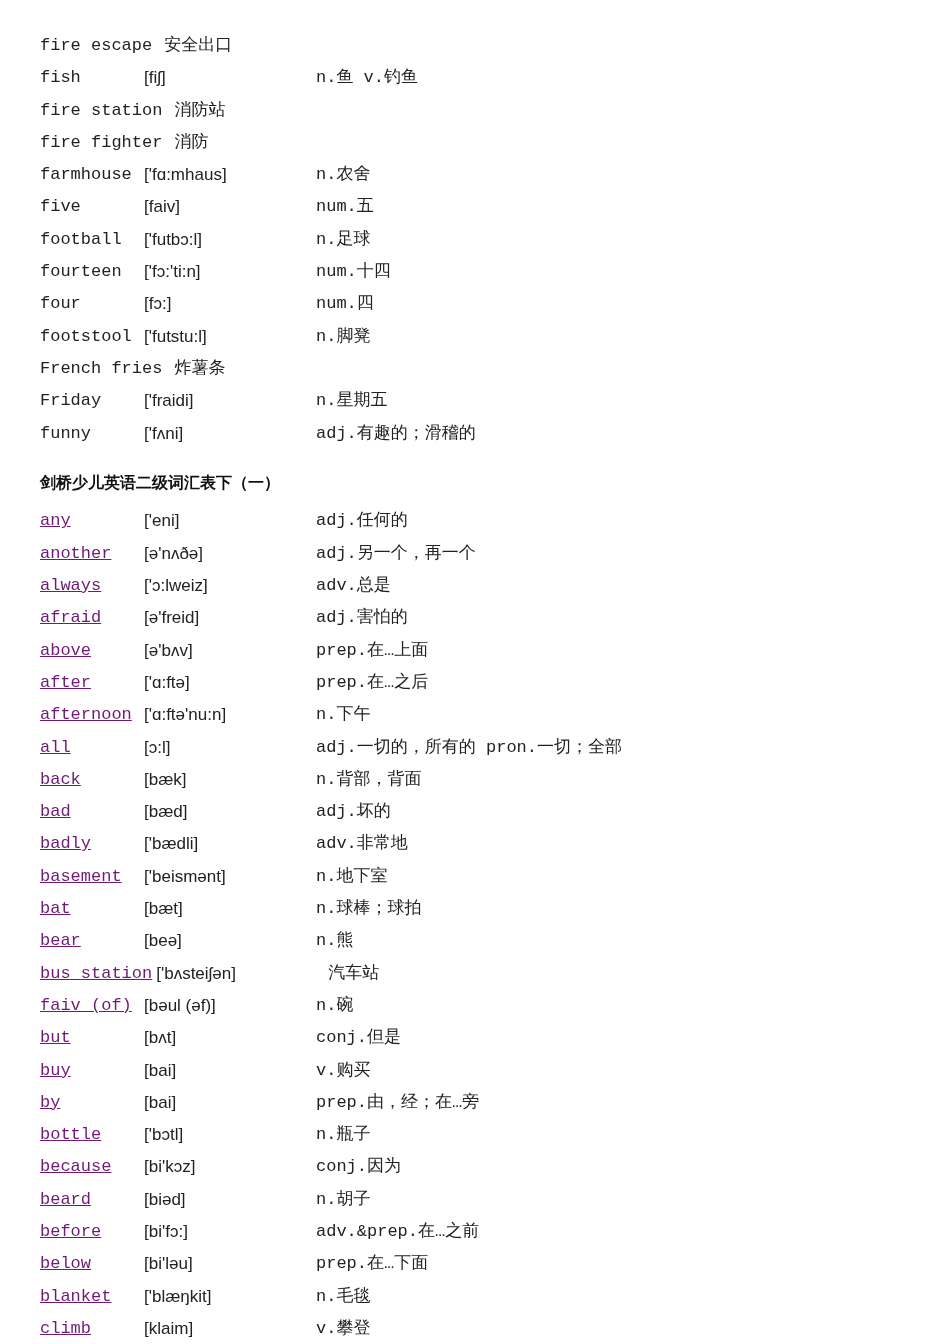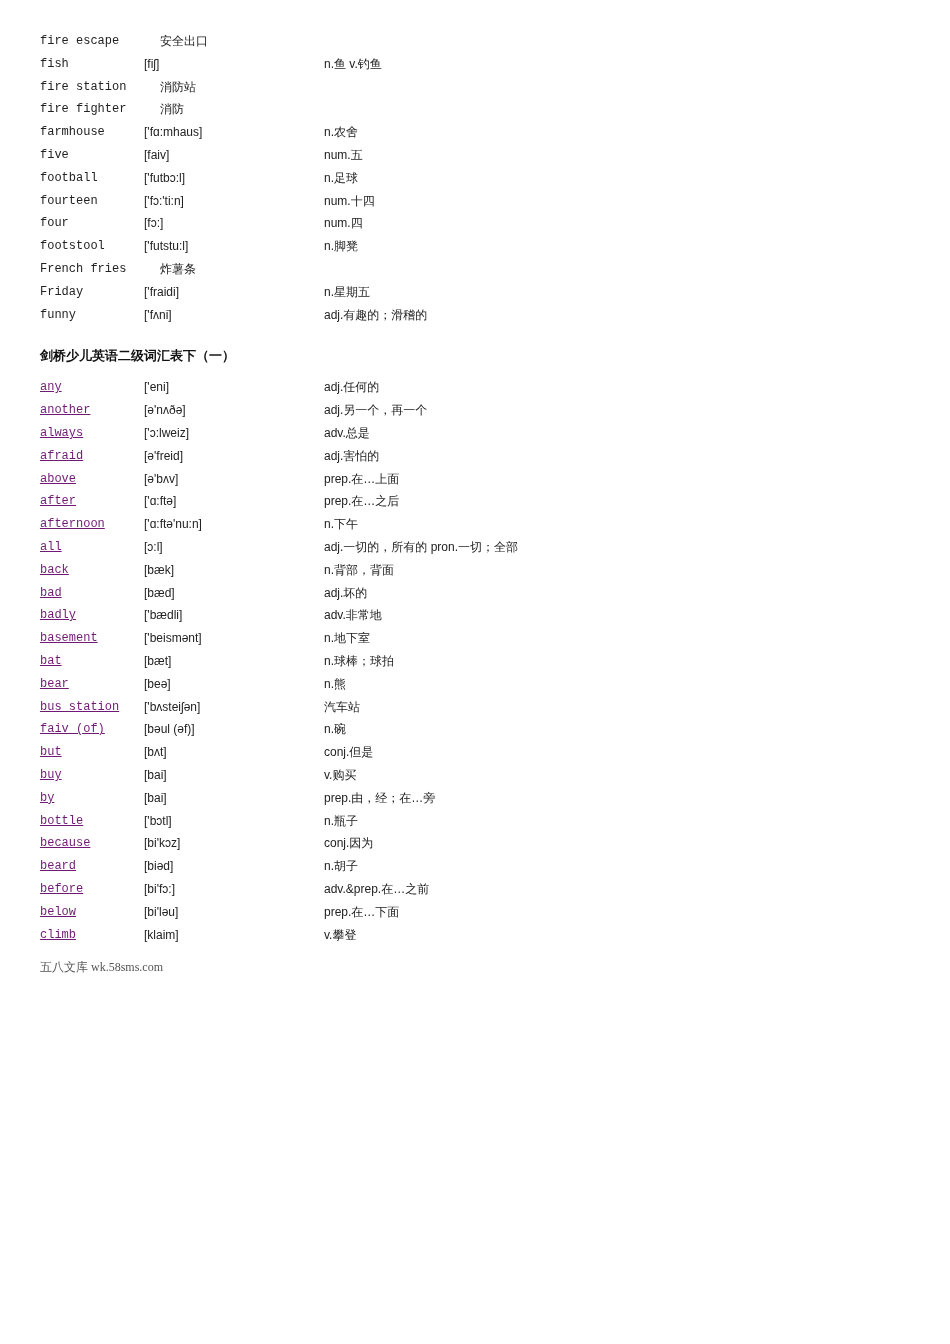--- a/index.html
+++ b/index.html
@@ -16,47 +16,47 @@
       line-height: 1.85;
     }
     .section {
       margin-bottom: 18px;
     }
     .word-entry {
       display: flex;
       flex-wrap: wrap;
       align-items: flex-end;
       font-family: "Courier New", Courier, monospace;
-      font-size: 12px;
+      font-size: 17px;
       line-height: 1.9;
     }
     .word-english {
       color: #701a75;
       text-decoration: underline;
       min-width: 100px;
       font-family: "Courier New", Courier, monospace;
     }
     .word-english-plain {
       min-width: 100px;
       font-family: "Courier New", Courier, monospace;
     }
     .word-phonetic {
       color: #222;
       margin-left: 4px;
       font-family: Liberation Sans, sans-serif;
       min-width: 160px;
     }
     .word-def {
       color: #222;
-      font-family: Liberation Sans, sans-serif;
-      margin-left: 20px;
+      font-family: Liberation Mono, monospace;
+      margin-left: 12px;
     }
     .section-heading {
       font-weight: bold;
-      font-size: 13px;
+      font-size: 16px;
       font-family: "SimHei", "黑体", sans-serif;
       margin: 18px 0 8px 0;
       color: #111;
     }
     .footer {
       text-align: left;
       font-size: 12px;
       color: #555;
       margin-top: 10px;
       font-family: "SimSun", "宋体", serif;
@@ -250,18 +250,23 @@
       <a class="word-english" href="#">before</a>
       <span class="word-phonetic">[bi'fɔ:]</span>
       <span class="word-def">adv.&amp;prep.在…之前</span>
     </div>
     <div class="word-entry">
       <a class="word-english" href="#">below</a>
       <span class="word-phonetic">[bi'ləu]</span>
       <span class="word-def">prep.在…下面</span>
     </div>
     <div class="word-entry">
+      <a class="word-english" href="#">blanket</a>
+      <span class="word-phonetic">['blæŋkit]</span>
+      <span class="word-def">n.毛毯</span>
+    </div>
+    <div class="word-entry">
       <a class="word-english" href="#">climb</a>
       <span class="word-phonetic">[klaim]</span>
       <span class="word-def">v.攀登</span>
     </div>
   </div>
 <div class="footer">五八文库 wk.58sms.com</div>
 
 </body></html>

